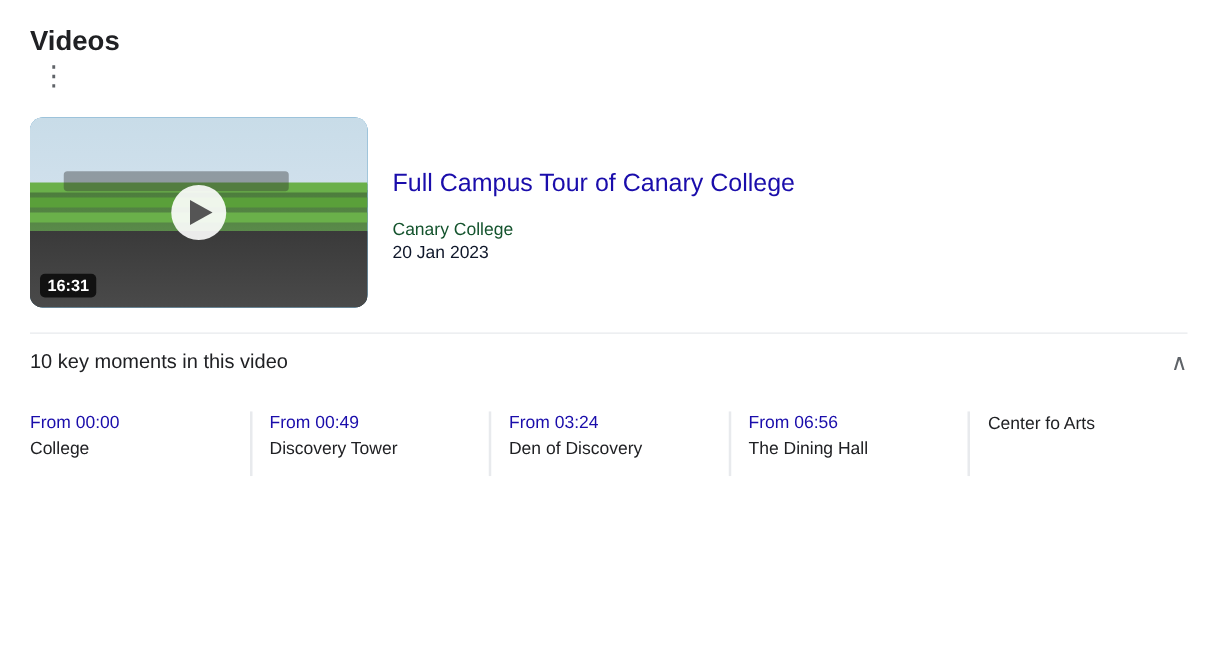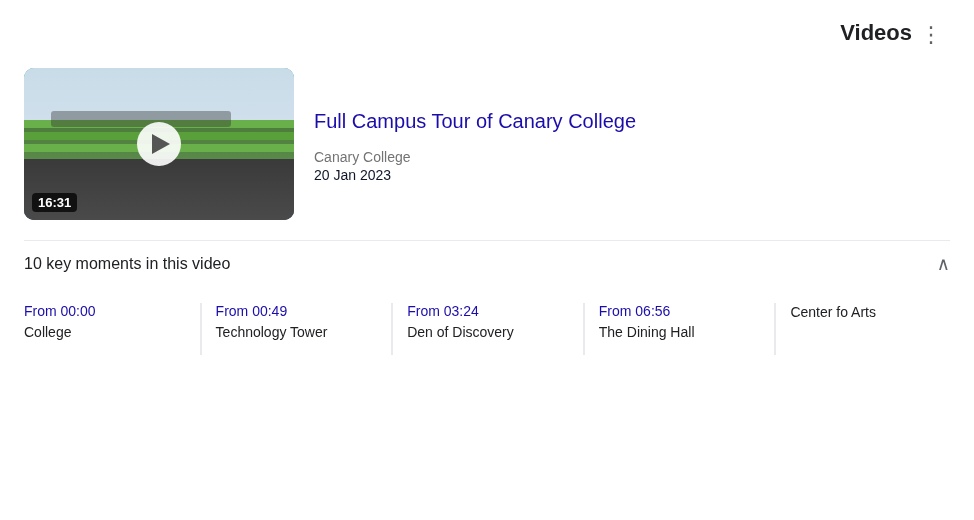--- a/index.html
+++ b/index.html
@@ -10,20 +10,21 @@
       width: 974px;
       min-height: 520px;
       padding: 20px 24px;
     }
 
     .header {
       display: flex;
       justify-content: flex-end;
       align-items: flex-start;
       margin-bottom: 18px;
+      flex-direction: column;
     }
 
     .videos-title {
       font-size: 22px;
       font-weight: 700;
       color: #202124;
     }
 
     .more-icon {
       font-size: 22px;
@@ -103,21 +104,21 @@
       font-size: 20px;
       color: #1a0dab;
       text-decoration: none;
       font-weight: 400;
       margin-bottom: 16px;
       cursor: pointer;
     }
 
     .video-source {
       font-size: 14px;
-      color: #737373;
+      color: #14532d;
       font-weight: 500;
     }
 
     .video-date {
       font-size: 14px;
       color: #0f172a;
       margin-top: 2px;
     }
 
     .key-moments-header {
@@ -214,21 +215,21 @@
   <span class="chevron-icon">∧</span>
 </div>
 
 <div class="moments-row">
 <div class="moment-item">
       <span class="moment-timestamp">From 00:00</span>
       <div class="moment-label">College</div>
     </div>
     <div class="moment-item">
       <span class="moment-timestamp">From 00:49</span>
-      <div class="moment-label">Technology Tower</div>
+      <div class="moment-label">Discovery Tower</div>
     </div>
     <div class="moment-item">
       <span class="moment-timestamp">From 03:24</span>
       <div class="moment-label">Den of Discovery</div>
     </div>
     <div class="moment-item">
       <span class="moment-timestamp">From 06:56</span>
       <div class="moment-label">The Dining Hall</div>
     </div>
     <div class="moment-item">

